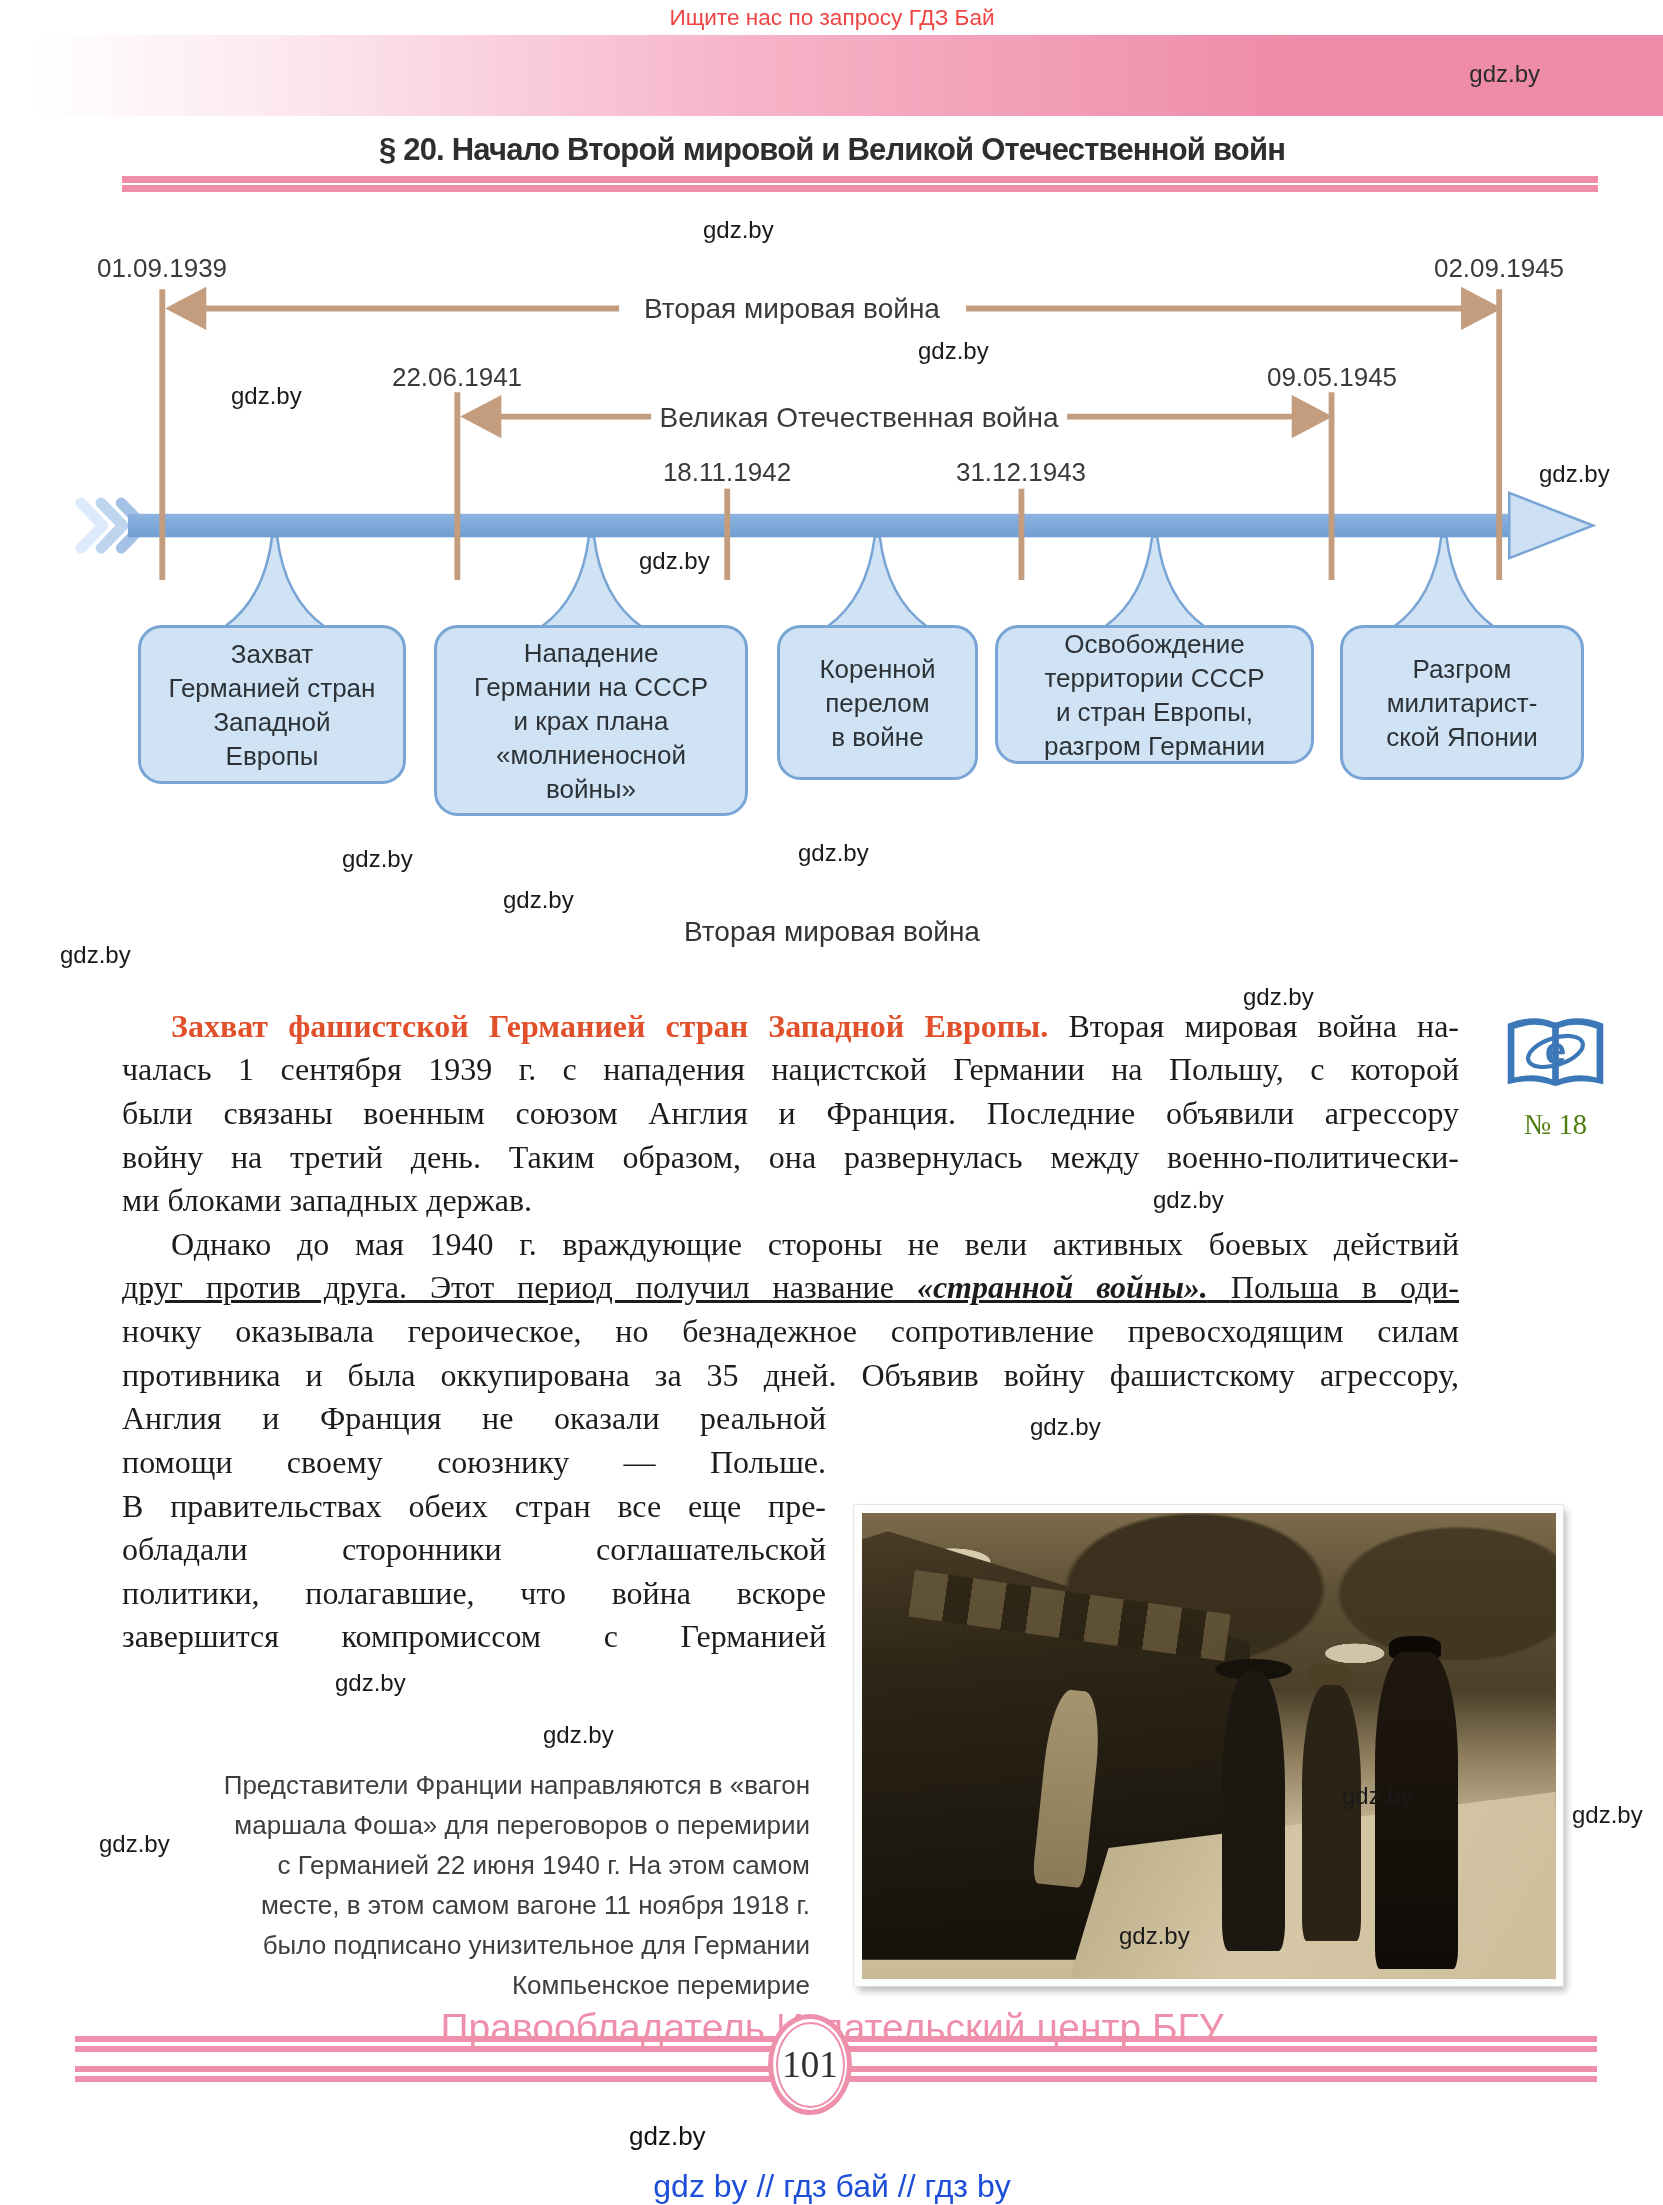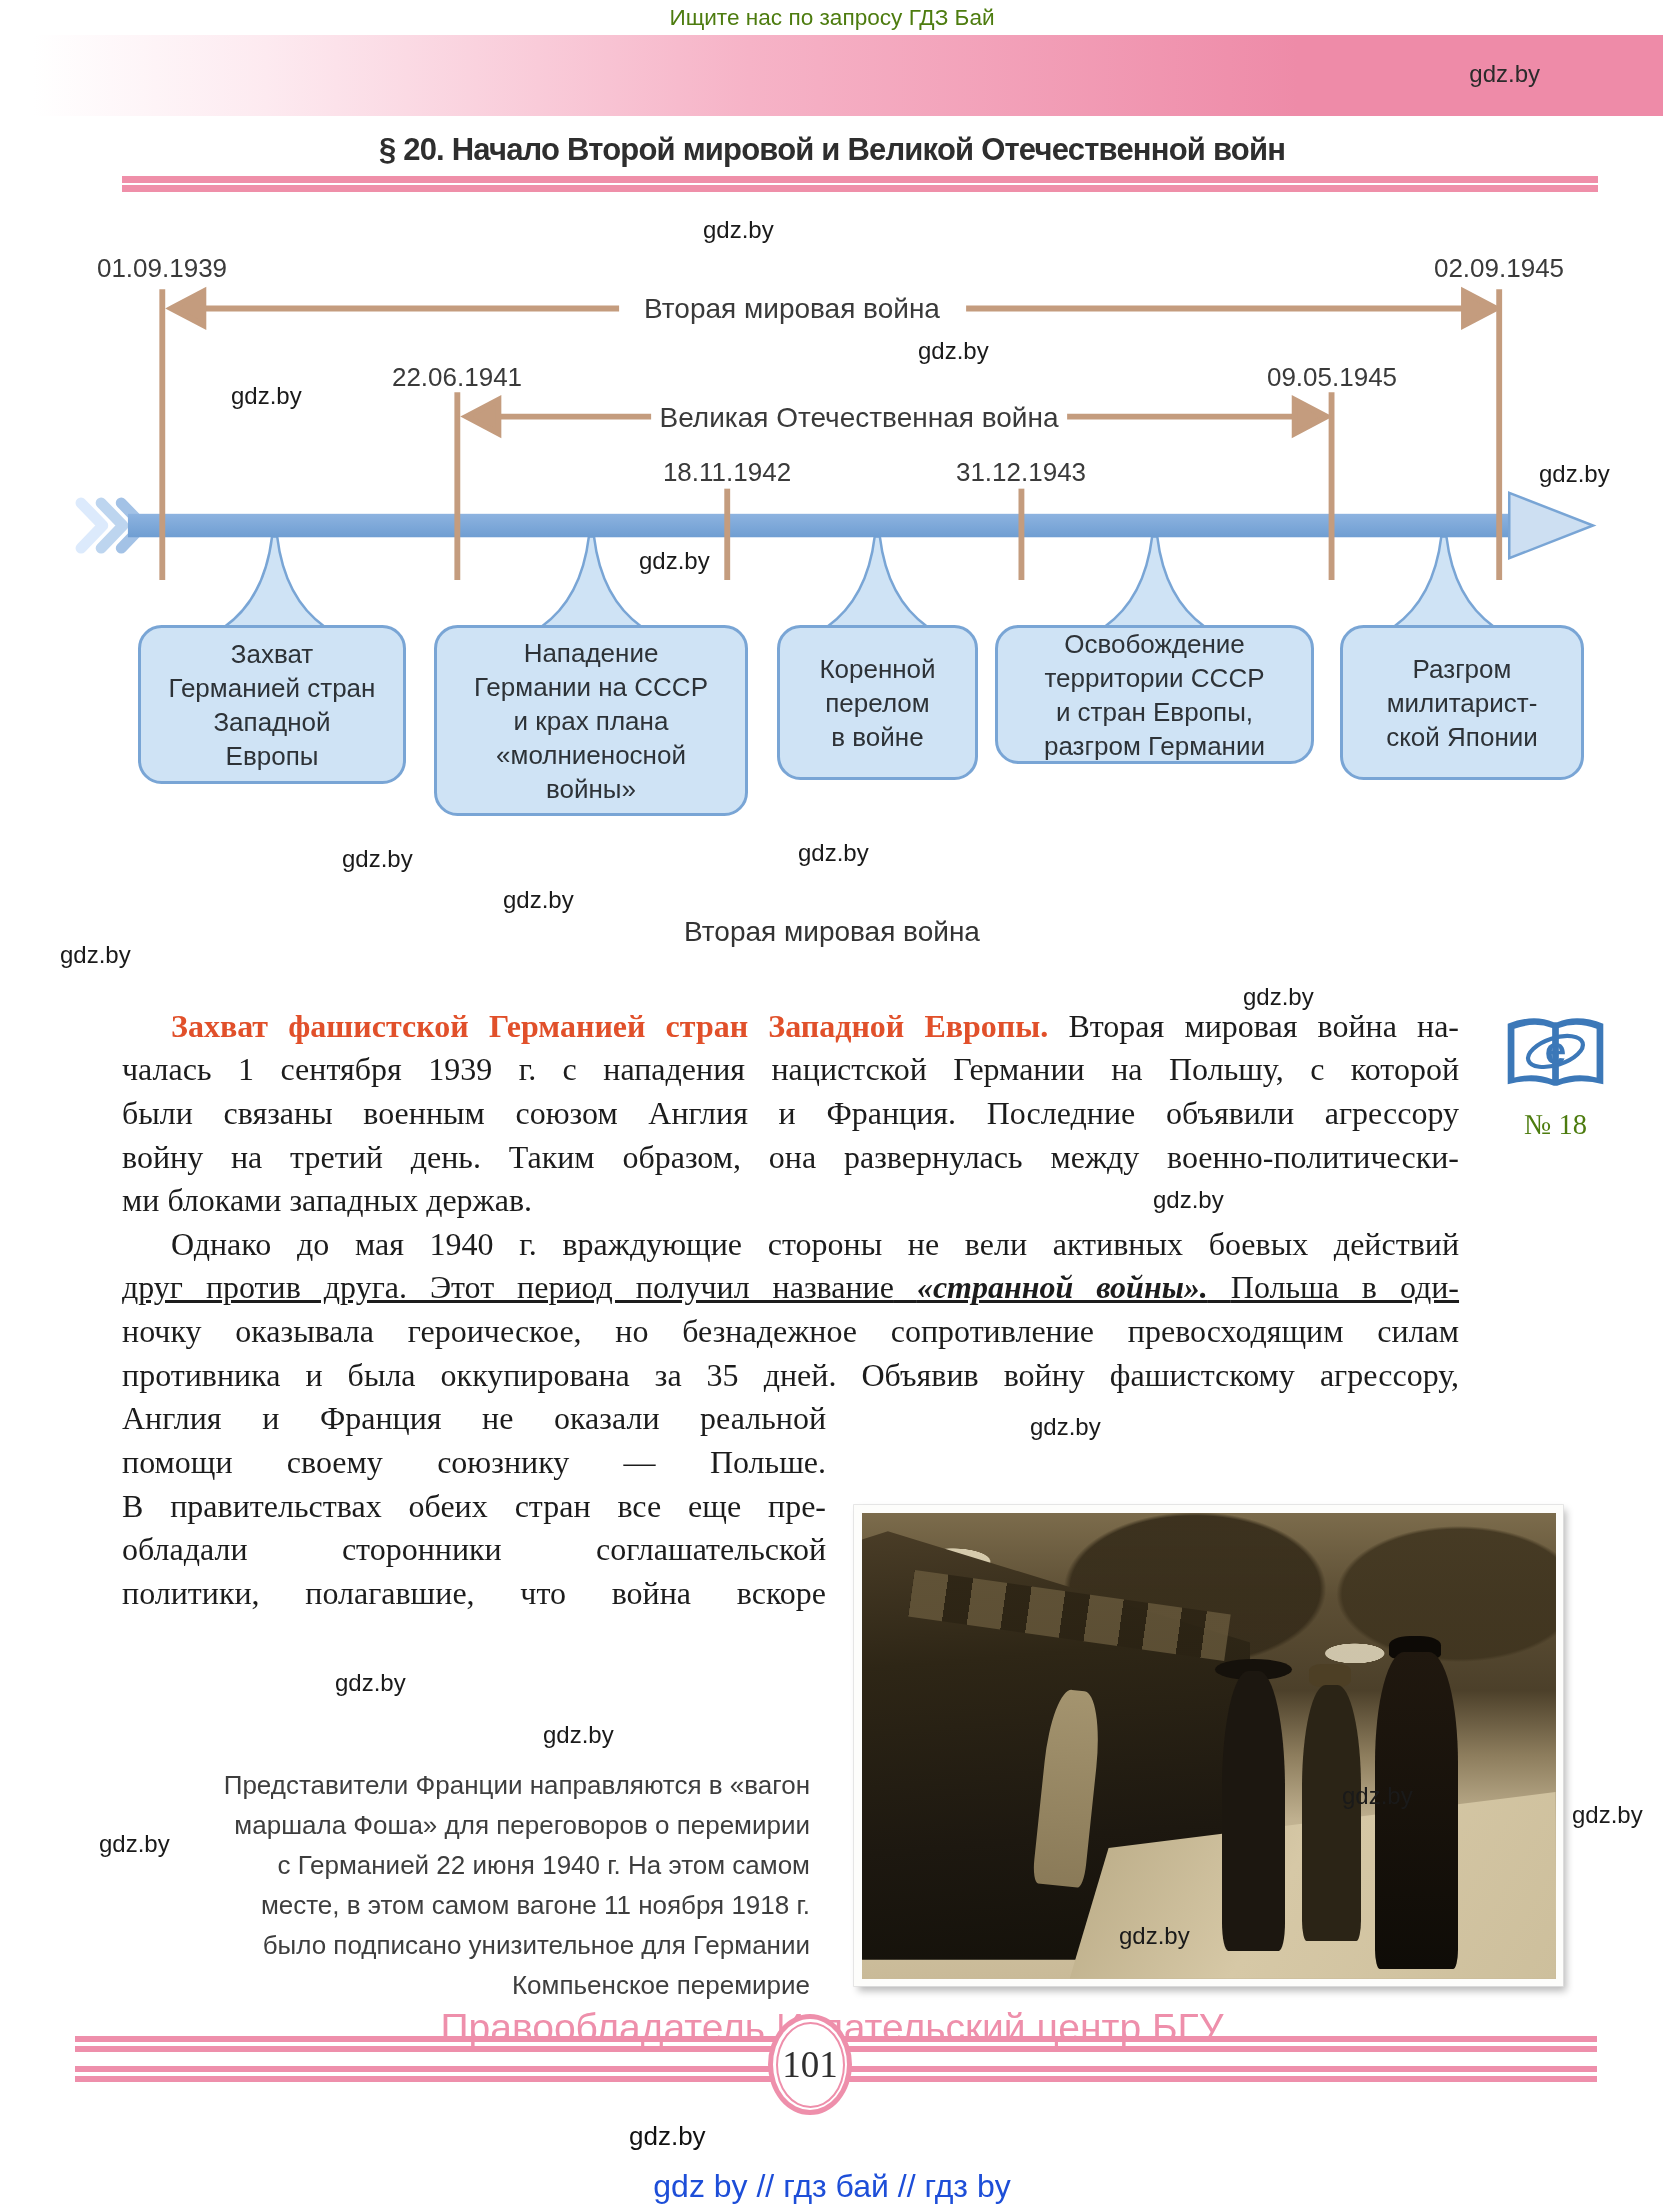--- a/index.html
+++ b/index.html
@@ -1,21 +1,21 @@
 <!DOCTYPE html>
 <html style="font-size:13.4px"><head>
 <meta charset="utf-8">
 <style>
   html,body{margin:0;padding:0;background:#fff;}
   #page{position:relative;width:1664px;height:2205px;background:#ffffff;overflow:hidden;
         font-family:"Liberation Sans",sans-serif;}
   .abs{position:absolute;}
 
   
-  .hint{position:absolute;left:0;right:0;top:5px;text-align:center;font-size:22.6px;color:#4d7c0f;}
+  .hint{position:absolute;left:0;right:0;top:5px;text-align:center;font-size:22.6px;color:#ef4444;}
   .banner{position:absolute;left:0;top:35px;width:1664px;height:81px;
           background:linear-gradient(to right,#ffffff 2%,#fdeaf0 16%,#f6b3c7 45%,#ee8ba8 78%,#ee8ba8 100%);}
   .banner-wm{position:absolute;right:124px;top:25px;font-size:24px;color:#2b2b2b;}
 
   .title{position:absolute;left:0;right:0;top:132px;margin:0;text-align:center;
          font-size:31px;font-weight:bold;letter-spacing:-0.8px;color:#2e2e2e;}
   .rule{position:absolute;left:122px;width:1476px;height:6.7px;background:#ef8fa9;}
 
   
   svg.fig{position:absolute;left:0;top:0;z-index:1;}
@@ -196,20 +196,21 @@
   <div class="bl j" style="top:1226px;"><span class="indent"></span><span>Однако до мая 1940 г. враждующие стороны не вели активных боевых действий</span></div>
   <div class="bl j" style="top:1269px;text-decoration:underline;"><span>друг против друга. Этот период получил название</span> <span class="em">«странной войны».</span> <span>Польша в оди-</span></div>
   <div class="bl j" style="top:1313px;">ночку оказывала героическое, но безнадежное сопротивление превосходящим силам</div>
   <div class="bl j" style="top:1357px;">противника и была оккупирована за 35 дней. Объявив войну фашистскому агрессору,</div>
 
   <div class="bl j narrow" style="top:1400px;">Англия и Франция не оказали реальной</div>
   <div class="bl j narrow" style="top:1444px;">помощи своему союзнику — Польше.</div>
   <div class="bl j narrow" style="top:1488px;">В правительствах обеих стран все еще пре-</div>
   <div class="bl j narrow" style="top:1531px;">обладали сторонники соглашательской</div>
   <div class="bl j narrow" style="top:1575px;">политики, полагавшие, что война вскоре</div>
+  <div class="bl j narrow" style="top:1618px;">завершится компромиссом с Германией</div>
 
   <svg class="abs" style="left:1501px;top:1012px;" width="109" height="84" viewBox="0 0 130 100">
     <path d="M8,14 Q38,2 63,12 L67,12 Q92,2 122,14 L122,86 Q92,78 67,88 L63,88 Q38,78 8,86 Z" fill="#3c78b8"></path>
     <path d="M16,20 Q40,11 61,19 L61,80 Q40,72 16,78 Z" fill="#ffffff"></path>
     <path d="M114,20 Q90,11 69,19 L69,80 Q90,72 114,78 Z" fill="#ffffff"></path>
     <ellipse cx="65" cy="47" rx="34" ry="16" fill="none" stroke="#3c78b8" stroke-width="5" transform="rotate(-18 65 47)"></ellipse>
     <text x="65" y="62" font-size="46" font-weight="bold" fill="#3c78b8" text-anchor="middle" font-family="Liberation Sans, sans-serif">e</text>
   </svg>
   <div class="ref">№ 18</div>
 

